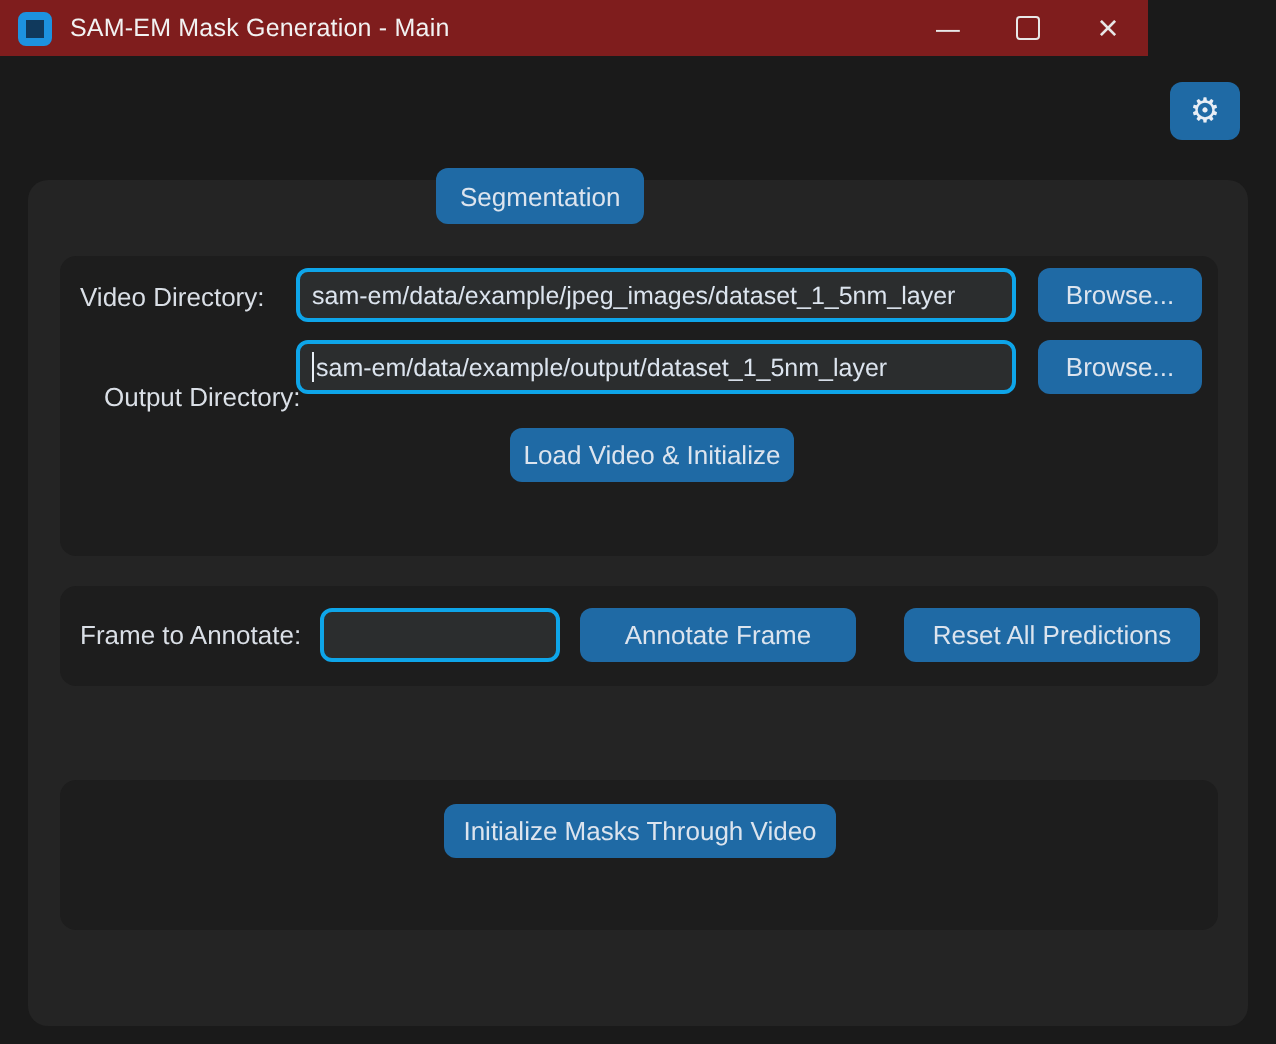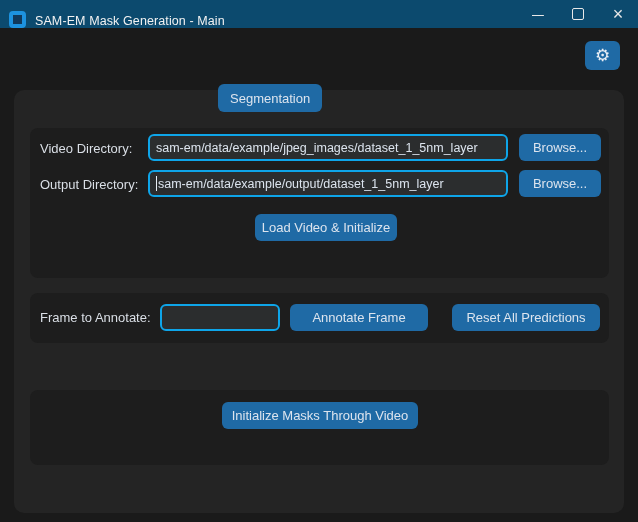--- a/index.html
+++ b/index.html
@@ -9,22 +9,22 @@
     font-family:"Liberation Sans", sans-serif;
     -webkit-font-smoothing:antialiased;
     overflow:hidden;
   }
   #window{
     position:relative;width:638px;height:522px;
     background:#1a1a1a;
   }
   
   .titlebar{
-    position:absolute;left:0;top:0;width:638px;height:28px;
-    background:#0c4a6e;display:flex;align-items:flex-end;
+    position:absolute;left:0;top:0;width:574px;height:28px;
+    background:#7f1d1d;display:flex;align-items:center;
   }
   .app-icon{
     width:14px;height:14px;margin-left:9px;
     border:4px solid #1d92df;border-radius:4px;
     background:#10395c;box-sizing:border-box;
     display:inline-block;
   }
   .app-icon{width:17px;height:17px;}
   .title-text{
     margin-left:9px;color:#f2f2f2;font-size:12.5px;letter-spacing:.1px;
@@ -123,21 +123,21 @@
     <div class="tab selected">Segmentation</div>
   </div>
 
   <div class="section section1">
     <span class="lbl" style="top:13px;">Video Directory:</span>
     <div class="entry" style="left:118px;top:6px;width:360px;">
       <span class="entry-text">sam-em/data/example/jpeg_images/dataset_1_5nm_layer</span>
     </div>
     <button class="btn" style="left:489px;top:6px;width:82px;">Browse...</button>
 
-    <span class="lbl" style="top:49px;">Output Directory:</span>
+    <span class="lbl" style="top:63px;margin-left:12px;">Output Directory:</span>
     <div class="entry" style="left:118px;top:42px;width:360px;">
       <span class="caret"></span>
       <span class="entry-text">sam-em/data/example/output/dataset_1_5nm_layer</span>
     </div>
     <button class="btn" style="left:489px;top:42px;width:82px;">Browse...</button>
 
     <button class="btn" style="left:225px;top:86px;width:142px;">Load Video &amp; Initialize</button>
   </div>
 
   <div class="section section2">

